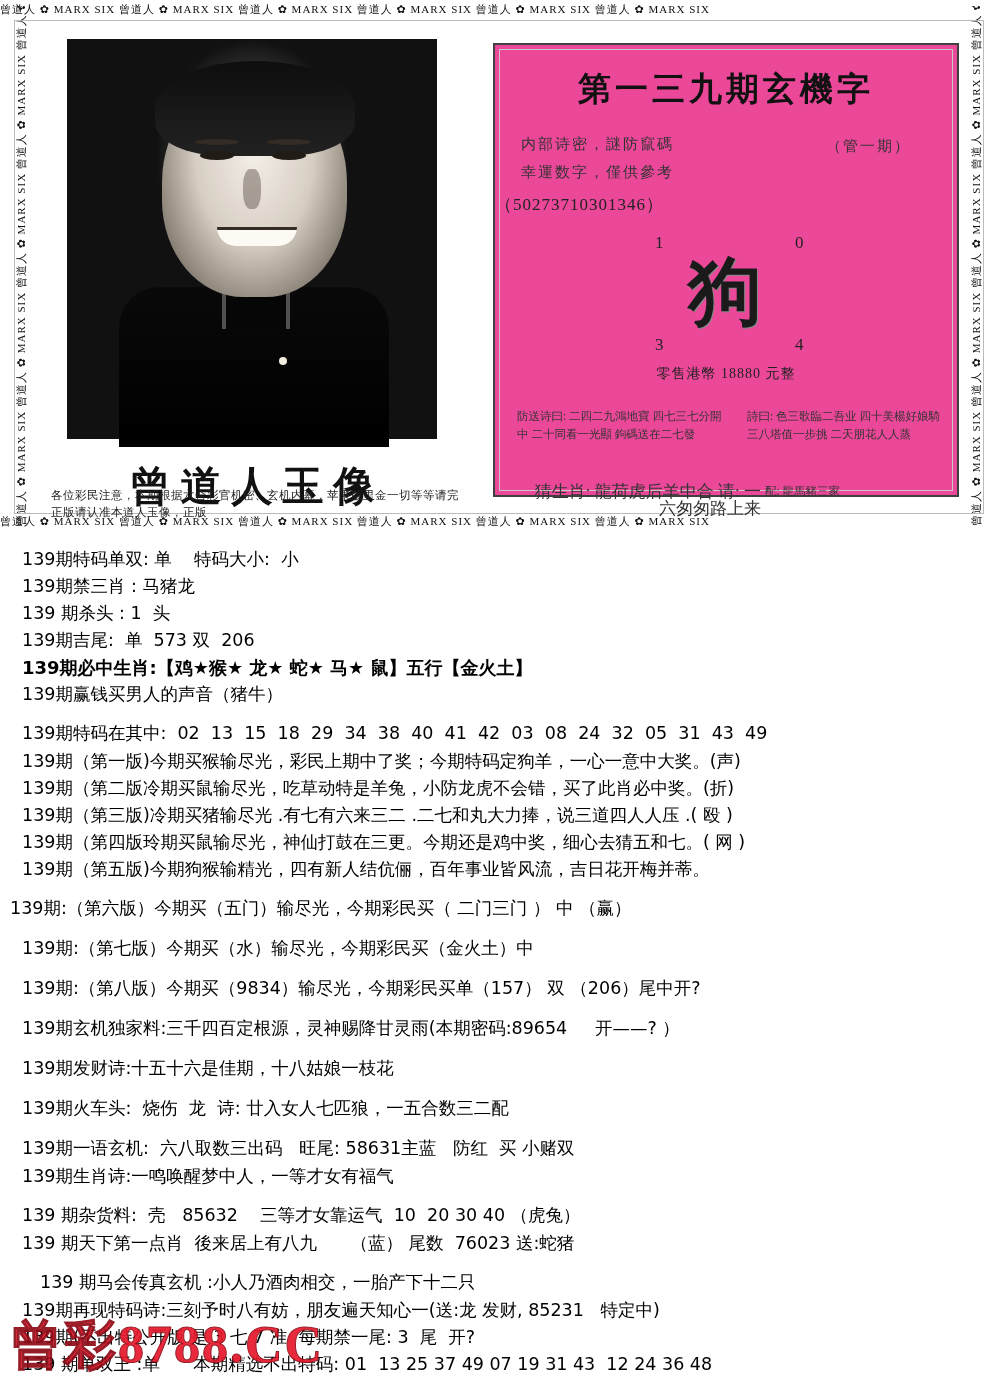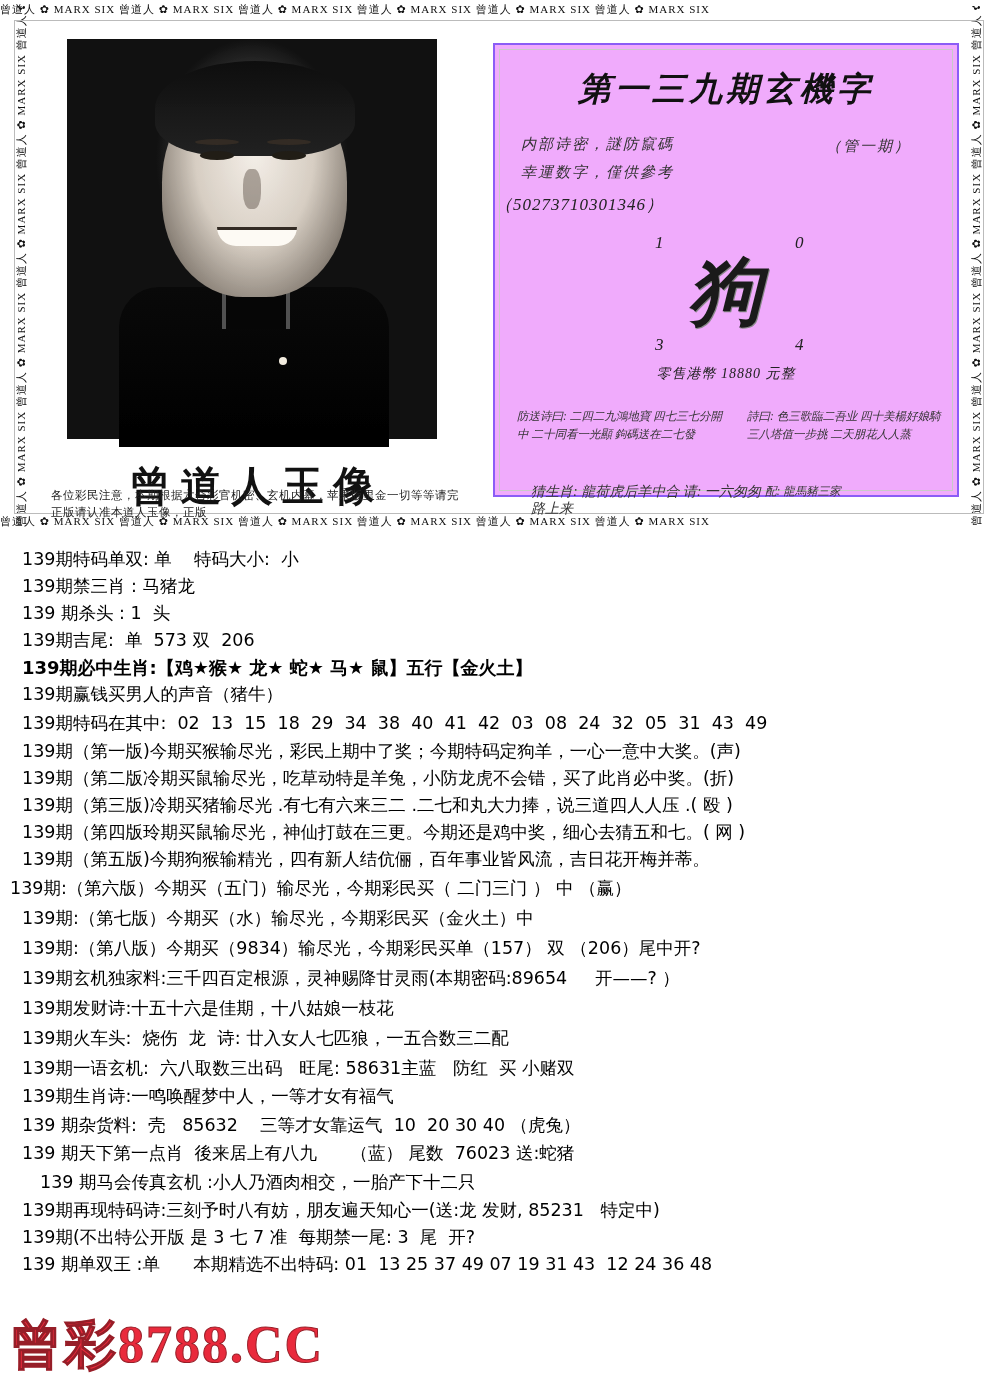--- a/index.html
+++ b/index.html
@@ -37,48 +37,48 @@
   #photo-body{position:absolute;left:52px;top:248px;width:270px;height:160px;border-radius:40px 40px 0 0;background:linear-gradient(#141414,#0b0b0b);}
   #photo-collar{position:absolute;left:155px;top:250px;width:60px;height:40px;background:#111;border-left:4px solid #555;border-right:4px solid #555;}
   #photo-pin{position:absolute;left:212px;top:318px;width:8px;height:8px;border-radius:50%;background:#e8e2d6;}
 
   #photo-title{position:absolute;left:26px;top:428px;width:372px;text-align:center;font-family:"Liberation Serif",serif;
      font-size:41px;font-weight:700;letter-spacing:10px;color:#111;}
   #photo-note{position:absolute;left:6px;top:456px;width:412px;font-family:"Liberation Serif",serif;font-size:11.5px;
      line-height:17px;color:#222;letter-spacing:.5px;}
 
   
-  #rp{position:absolute;left:478px;top:22px;width:462px;height:450px;border:2px solid #8b5cf6;background:#f0abfc;font-style:italic;}
+  #rp{position:absolute;left:478px;top:22px;width:462px;height:450px;border:2px solid #404040;background:#ec4899;}
   #rp-in{position:absolute;left:4px;top:4px;right:4px;bottom:4px;border:1px solid #c9c9c9;}
   #rp-title{position:absolute;left:0;top:22px;width:100%;text-align:center;font-family:"Liberation Serif",serif;
      font-size:33px;font-weight:700;letter-spacing:4px;color:#111;}
   #rp-l1{position:absolute;left:26px;top:90px;font-family:"Liberation Serif",serif;font-size:15px;letter-spacing:2px;color:#333;}
   #rp-l2{position:absolute;left:26px;top:118px;font-family:"Liberation Serif",serif;font-size:15px;letter-spacing:2px;color:#333;}
   #rp-period{position:absolute;right:46px;top:92px;font-family:"Liberation Serif",serif;font-size:15px;letter-spacing:2px;color:#333;}
   #rp-num{position:absolute;left:0;top:148px;width:100%;text-align:left;font-family:"Liberation Serif",serif;font-size:17px;letter-spacing:1px;color:#222;}
 
   #rp-big{position:absolute;left:155px;top:205px;width:150px;height:85px;text-align:center;
      font-family:"Liberation Serif",serif;font-size:74px;font-weight:700;color:#1a1a1a;line-height:85px;
      text-shadow:1px 1px 0 #888;}
   .corner-digit{position:absolute;font-family:"Liberation Serif",serif;font-size:17px;color:#222;}
   #cd-1{left:160px;top:188px;}
   #cd-0{left:300px;top:188px;}
   #cd-3{left:160px;top:290px;}
   #cd-4{left:300px;top:290px;}
   #rp-price{position:absolute;left:0;top:320px;width:100%;text-align:center;font-family:"Liberation Serif",serif;font-size:14px;letter-spacing:1px;color:#222;}
 
   #rp-poemL{position:absolute;left:22px;top:362px;width:210px;font-family:"Liberation Serif",serif;font-size:11.5px;line-height:18px;color:#333;}
   #rp-poemR{position:absolute;left:252px;top:362px;width:200px;font-family:"Liberation Serif",serif;font-size:11.5px;line-height:18px;color:#333;}
-  #rp-footL{position:absolute;left:36px;top:438px;width:230px;font-family:"Liberation Serif",serif;font-size:14px;line-height:17px;color:#333;}
+  #rp-footL{position:absolute;left:36px;top:438px;width:230px;font-family:"Liberation Serif",serif;font-size:17px;line-height:17px;color:#333;text-align:right;}
   #rp-footR{position:absolute;left:270px;top:438px;width:185px;font-family:"Liberation Serif",serif;font-size:11.5px;line-height:17px;color:#333;}
 
   
   #lines{position:absolute;left:0;top:546px;width:997px;}
   .ln{font-family:"DejaVu Sans","Liberation Sans",sans-serif;font-size:17.5px;color:#000;white-space:pre;padding-left:22px;}
-  .ln.sp-before{}
+  .ln.sp-before{margin-top:10px;}
   .ln.big{font-weight:700;font-size:18px;}
 
   
   #wm{position:absolute;left:10px;top:1310px;width:560px;height:60px;font-family:"Liberation Serif",serif;
       font-size:52px;font-weight:700;color:#e8192c;letter-spacing:2px;-webkit-text-stroke:1px #8e0b16;opacity:.92;}
 </style>
 </head>
 <body>
 
 <div id="poster">

